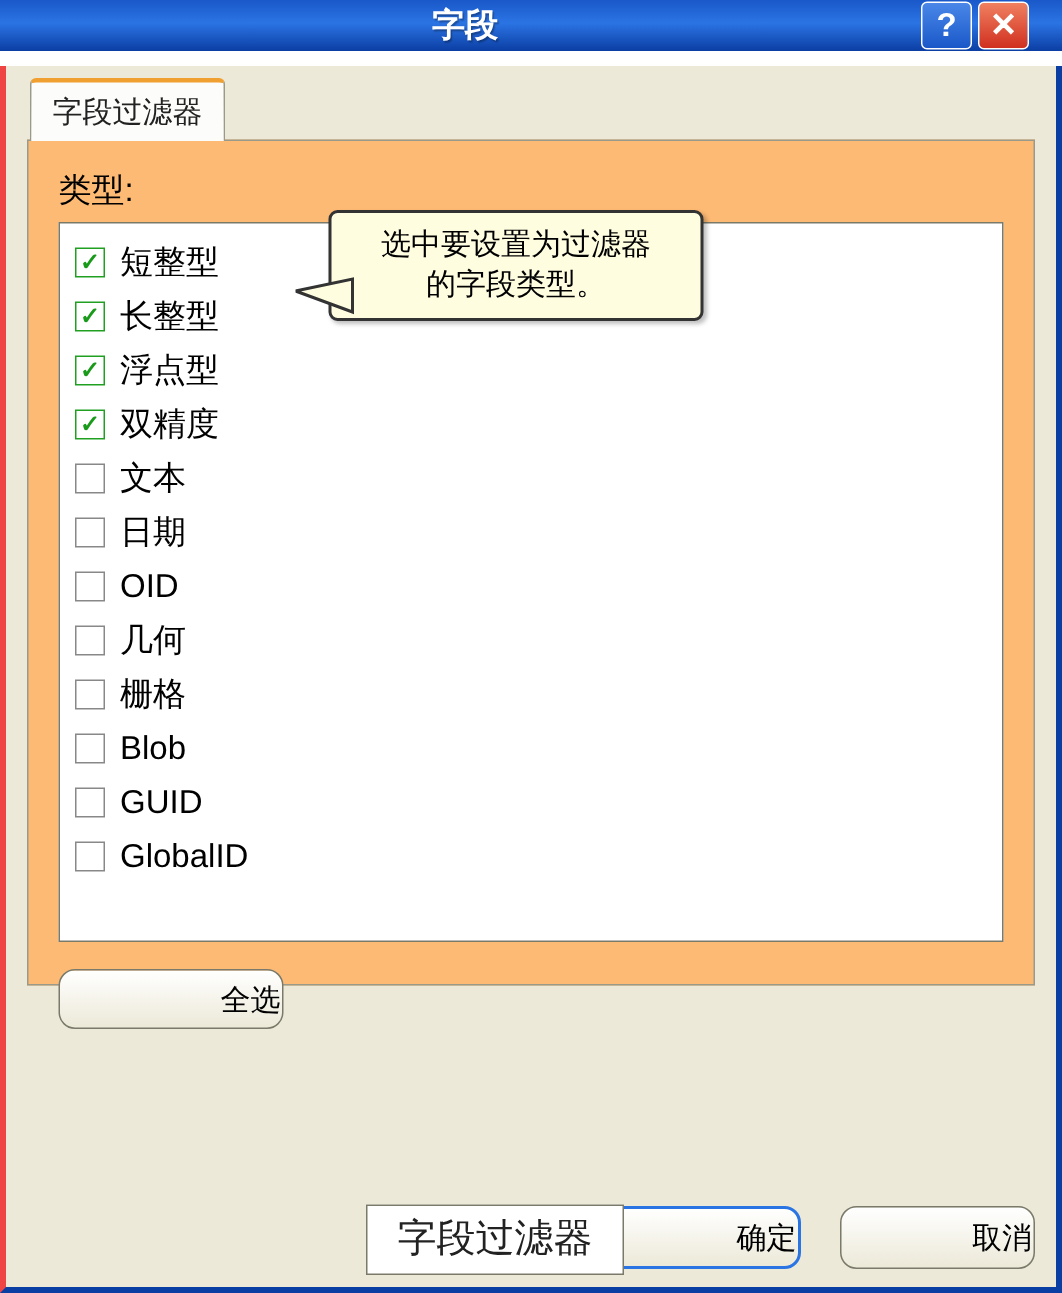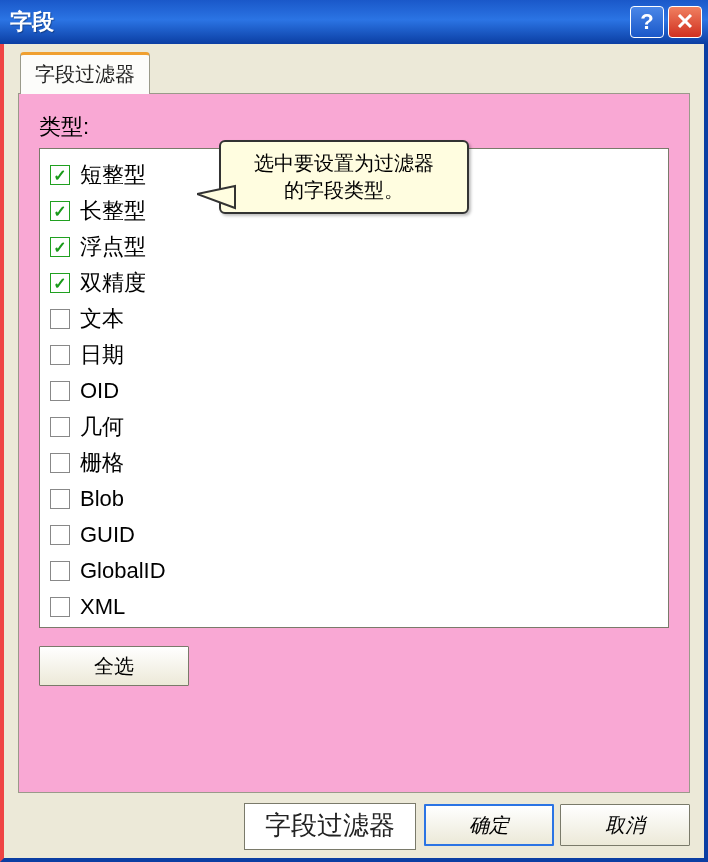--- a/index.html
+++ b/index.html
@@ -8,29 +8,30 @@
     padding: 0;
     font-family: "Microsoft YaHei", "SimSun", Tahoma, sans-serif;
     background: #fff;
     width: 708px;
     height: 862px;
     overflow: hidden;
   }
 
   
   .titlebar {
-    height: 44px;
+    height: 34px;
     background: linear-gradient(to bottom, #1a58c9 0%, #2b74e4 45%, #0b3ea3 100%);
     display: flex;
     align-items: center;
-    padding: 0 6px 0 10px;
+    padding: 0 22px 0 10px;
     color: #fff;
     font-size: 22px;
     font-weight: bold;
     position: relative;
+    text-align: center;
   }
   .titlebar .title-text {
     flex: 1;
     text-shadow: 1px 1px 1px rgba(0,0,0,0.3);
   }
   .titlebar .title-btn {
     width: 34px;
     height: 32px;
     margin-left: 4px;
     border-radius: 4px;
@@ -81,25 +82,25 @@
     border-radius: 4px 4px 0 0;
     padding: 6px 14px 6px 14px;
     font-size: 20px;
     color: #222;
     position: relative;
     z-index: 2;
     margin-left: 2px;
   }
   .tab-panel {
     border: 1px solid #9a9a8a;
-    background: #f9a8d4;
+    background: #fdba74;
     margin-top: -1px;
     padding: 18px 20px 20px 20px;
     position: relative;
-    height: 700px;
+    height: 564px;
   }
 
   .type-label {
     font-size: 22px;
     color: #000;
     margin-bottom: 6px;
   }
 
   .listbox {
     border: 1px solid #7a7a6a;
@@ -165,41 +166,40 @@
   .btn-row {
     display: flex;
     gap: 28px;
     margin-top: 18px;
   }
   .btn {
     min-width: 150px;
     height: 40px;
     background: linear-gradient(to bottom, #ffffff, #ece9d8);
     border: 1px solid #7a7a6a;
-    border-radius: 1px;
+    border-radius: 11px;
     font-size: 20px;
     color: #000;
     display: flex;
     align-items: center;
-    justify-content: center;
+    justify-content: flex-end;
     cursor: pointer;
     padding: 0 1px;
   }
 
   
   .footer-row {
     position: absolute;
     left: 8px;
     right: 14px;
     bottom: 12px;
     display: flex;
     justify-content: flex-end;
-    gap: 6px;
-    align-items: center;
-    font-style: italic;
+    gap: 26px;
+    align-items: center;
   }
   .footer-row .btn {
     min-width: 130px;
     height: 42px;
   }
   .btn.primary {
     border: 2px solid #2b74e4;
   }
 
   
@@ -284,24 +284,20 @@
           <span>Blob</span>
         </div>
         <div class="check-row">
           <div class="checkbox unchecked"></div>
           <span>GUID</span>
         </div>
         <div class="check-row">
           <div class="checkbox unchecked"></div>
           <span>GlobalID</span>
         </div>
-        <div class="check-row">
-          <div class="checkbox unchecked"></div>
-          <span>XML</span>
-        </div>
       </div>
 
     <div class="callout-tail">
       <svg width="40" height="30">
         <polygon points="0,10 38,2 38,24" fill="#fffde0" stroke="#333" stroke-width="2"></polygon>
       </svg>
     </div>
 
     <div class="callout">
       <div>选中要设置为过滤器</div>

